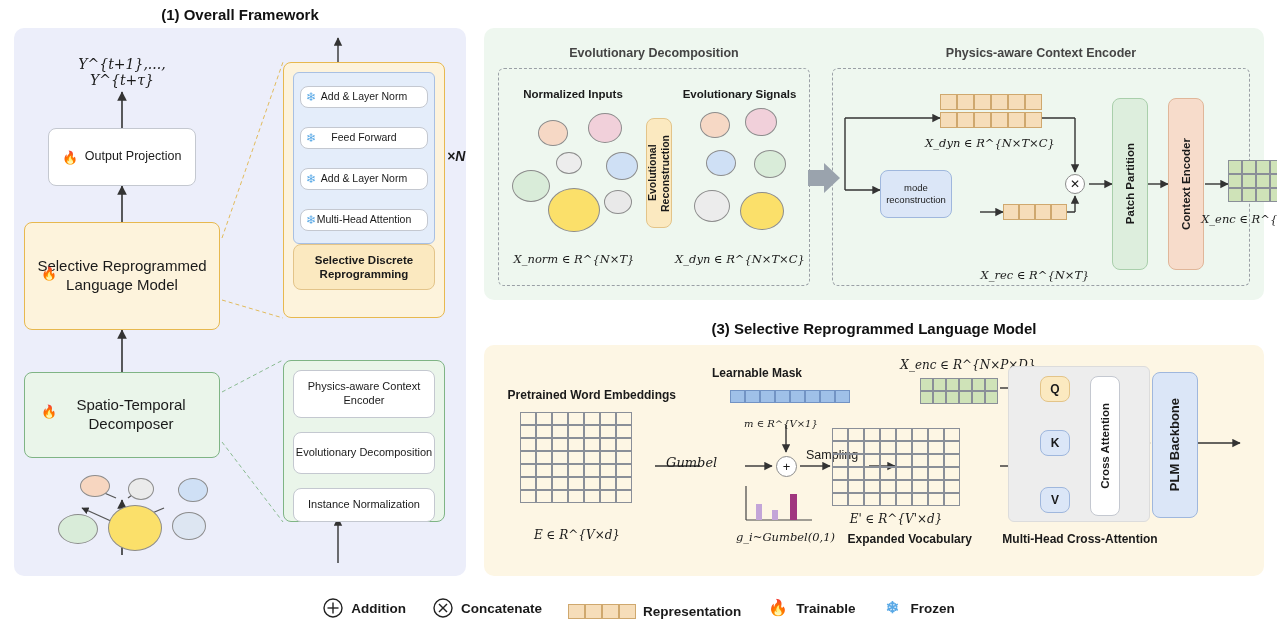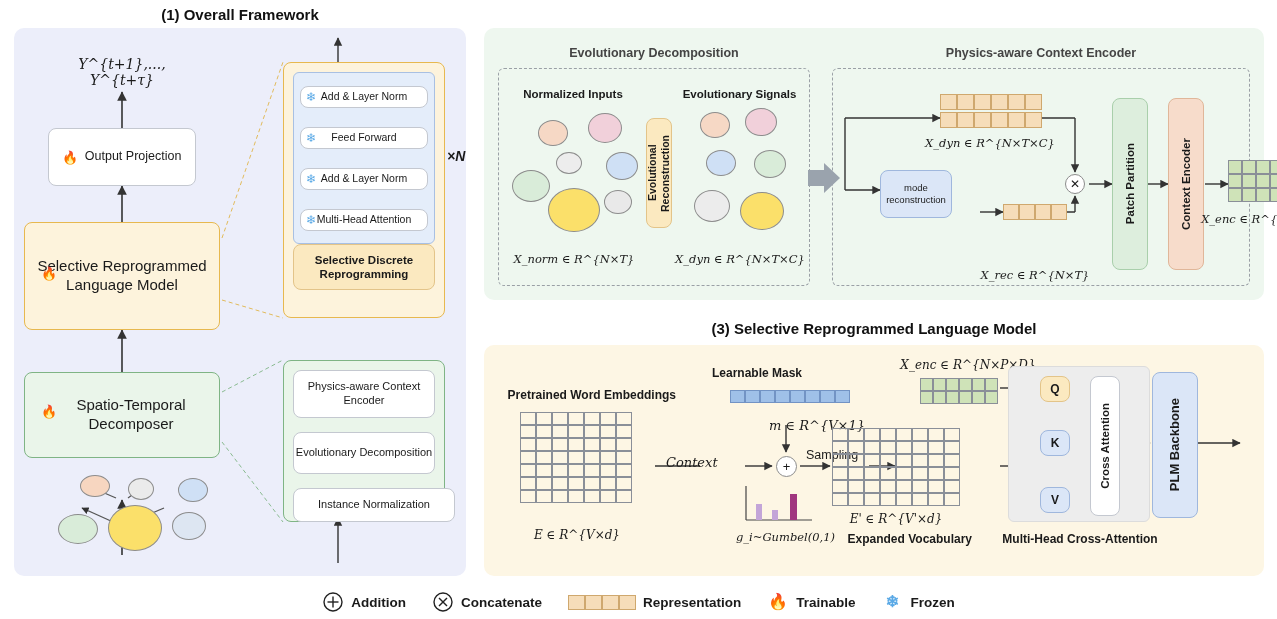--- a/index.html
+++ b/index.html
@@ -65,21 +65,21 @@
   .outline-yellow { border: 1.6px solid #e7b84f; background: #fdf3dc; }
   .outline-green  { border: 1.6px solid #7fb485; background: #eaf5ea; }
 
   .lbl { position: absolute; font-size: 12px; color: #1a1a1a; }
   .lbl.b { font-weight: bold; }
   .math { font-family: "DejaVu Serif", serif; font-style: italic; }
 
   svg.lines { position: absolute; left: 0; top: 0; width: 1277px; height: 619px; pointer-events: none; }
 
   
-  .legend { position: absolute; left: 0; top: 585px; width: 1277px; height: 34px; display: flex; align-items: center; justify-content: center; gap: 26px; }
+  .legend { position: absolute; left: 0; top: 585px; width: 1277px; height: 34px; display: flex; align-items: flex-end; justify-content: center; gap: 26px; }
   .legend-item { display: flex; align-items: center; gap: 7px; font-size: 13.5px; font-weight: bold; }
   .sym { width: 22px; height: 22px; display: inline-block; position: relative; }
 
   
   .grid { position: absolute; display: grid; }
   .grid div { border: 1px solid #8a8f98; }
 
   .token-row { position: absolute; display: flex; }
   .token-row span { display: block; border: 1px solid #cfa86e; background: #f6ddb9; }
 
@@ -226,21 +226,21 @@
     <span>Selective Discrete Reprogramming</span>
   </div>
 
   <div class="box outline-green" style="left:283px; top:360px; width:162px; height:162px; border-radius:8px;"></div>
   <div class="box white" style="left:293px; top:370px; width:142px; height:48px; font-size:11px; flex-direction:column;">
     <span>Physics-aware Context Encoder</span>
   </div>
   <div class="box white" style="left:293px; top:432px; width:142px; height:42px; font-size:11px;">
     <span>Evolutionary Decomposition</span>
   </div>
-  <div class="box white" style="left:293px; top:488px; width:162px; height:34px; font-size:11px;">
+  <div class="box white" style="left:293px; top:488px; width:142px; height:34px; font-size:11px;">
     <span>Instance Normalization</span>
   </div>
 
   <div class="dashed-box" style="left:498px; top:68px; width:312px; height:218px;"></div>
   <div class="dashed-box" style="left:832px; top:68px; width:418px; height:218px;"></div>
 
   <div class="sec-label" style="left:498px; top:46px; width:312px;">Evolutionary Decomposition</div>
   <div class="sec-label" style="left:832px; top:46px; width:418px;">Physics-aware Context Encoder</div>
 
   <div class="lbl b" style="left:508px; top:88px; width:130px; text-align:center; font-size:11.5px;">Normalized Inputs</div>
@@ -385,23 +385,23 @@
   <div class="token-row" style="left:730px; top:390px;">
     <span style="width:15px;height:13px;background:#9fc0e8;border-color:#7293c4;"></span>
     <span style="width:15px;height:13px;background:#9fc0e8;border-color:#7293c4;"></span>
     <span style="width:15px;height:13px;background:#9fc0e8;border-color:#7293c4;"></span>
     <span style="width:15px;height:13px;background:#9fc0e8;border-color:#7293c4;"></span>
     <span style="width:15px;height:13px;background:#9fc0e8;border-color:#7293c4;"></span>
     <span style="width:15px;height:13px;background:#9fc0e8;border-color:#7293c4;"></span>
     <span style="width:15px;height:13px;background:#9fc0e8;border-color:#7293c4;"></span>
     <span style="width:15px;height:13px;background:#9fc0e8;border-color:#7293c4;"></span>
   </div>
-  <div class="lbl math" style="left:744px; top:418px; font-size:13px;margin-left:25px;">m ∈ R^{V×1}</div>
-
-  <div class="lbl math" style="left:666px; top:455px; font-size:13px;">Context</div>
+  <div class="lbl math" style="left:744px; top:418px; font-size:10px;">m ∈ R^{V×1}</div>
+
+  <div class="lbl math" style="left:666px; top:455px; font-size:13px;">Gumbel</div>
   <div class="circ" style="left:776px; top:456px; width:21px; height:21px; background:#fff; font-size:13px;">+</div>
   <div class="lbl" style="left:752px; top:446px; font-size:12.5px; left:806px; top:448px;">Sampling</div>
 
   <svg class="lines" style="left:742px; top:482px; width:80px; height:46px;">
     <line x1="4" y1="4" x2="4" y2="38" stroke="#444" stroke-width="1.2"></line>
     <line x1="4" y1="38" x2="70" y2="38" stroke="#444" stroke-width="1.2"></line>
     <rect x="14" y="22" width="6" height="16" fill="#c3a5d8"></rect>
     <rect x="30" y="28" width="6" height="10" fill="#c3a5d8"></rect>
     <rect x="48" y="12" width="7" height="26" fill="#a0367f"></rect>
   </svg>

